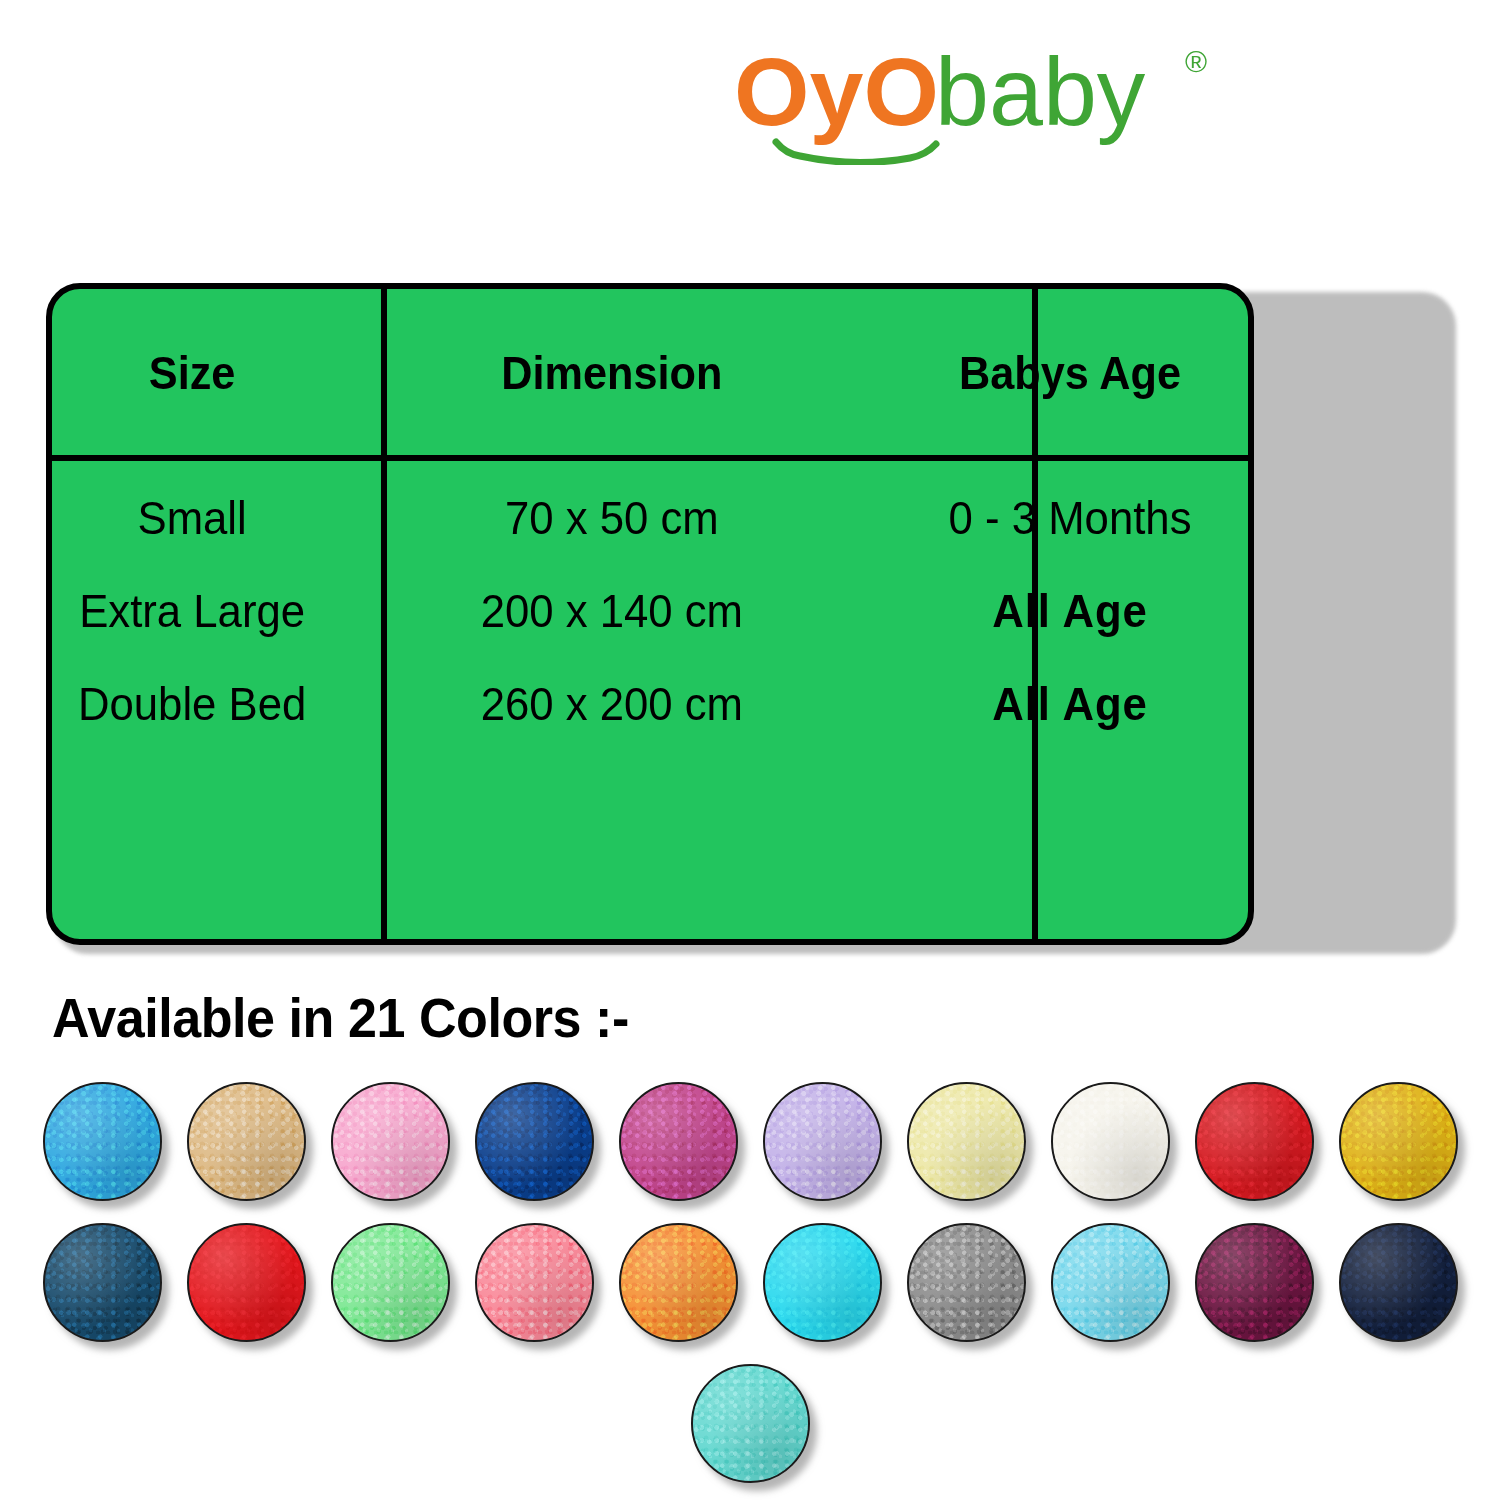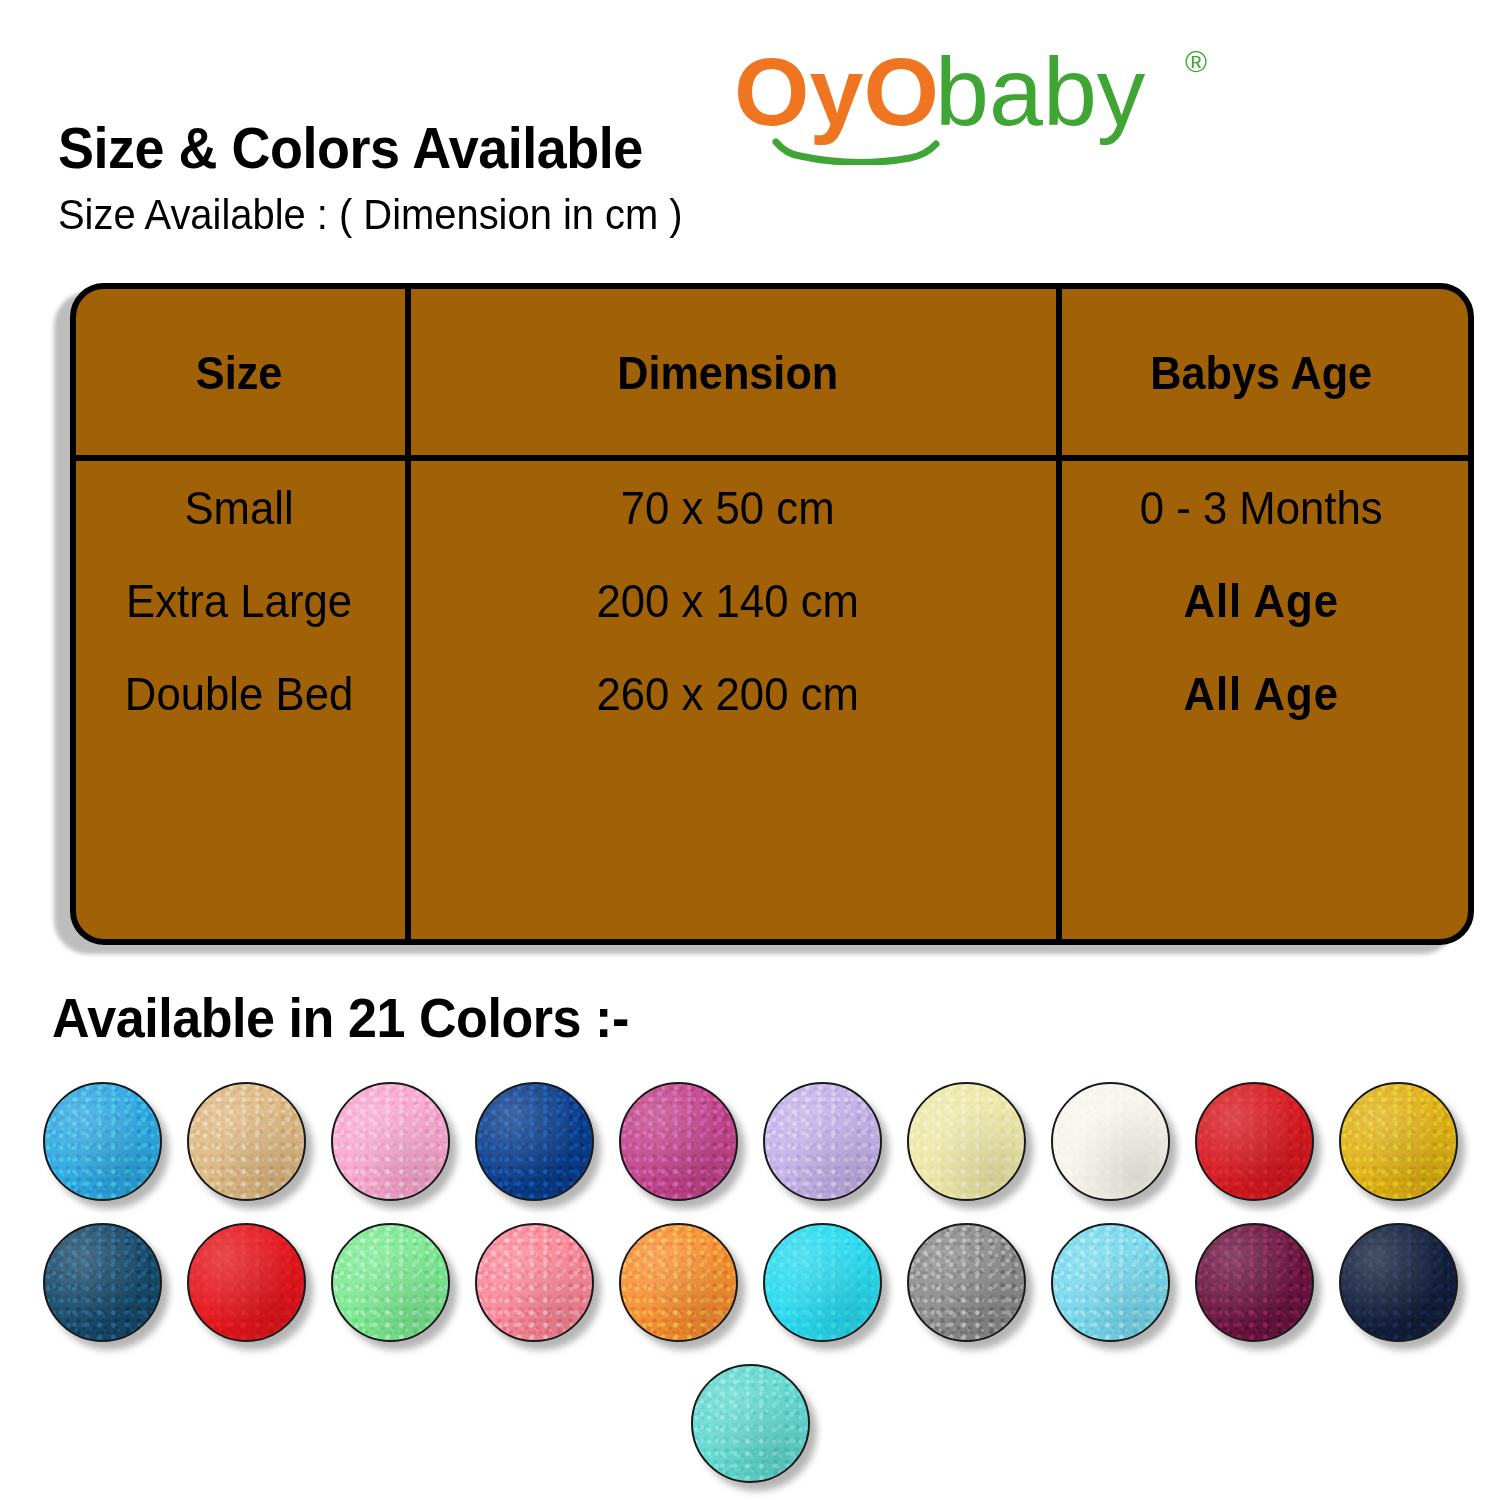--- a/index.html
+++ b/index.html
@@ -76,27 +76,26 @@
     height: 662px;
     border-radius: 34px;
     background: #a8a8a8;
     filter: blur(2px);
     opacity: 0.75;
   }
 
   #size-table {
     position: absolute;
     left: 0; top: 0;
-    width: 1404px;
+    width: 1208px;
     height: 662px;
     border: 6px solid #000000;
     border-radius: 34px;
-    background: #a16207;
+    background: #22c55e;
     overflow: hidden;
-    margin-left: 24px;
   }
 
   
   .col-divider {
     position: absolute;
     top: 0;
     width: 6px;
     height: 100%;
     background: #000000;
   }
@@ -136,20 +135,21 @@
   .cell-dim  { width: 657px; }
   .cell-age  { width: 418px; }
 
   
   #table-body {
     position: absolute;
     left: 0;
     top: 172px;
     width: 100%;
     height: 484px;
+    padding-top: 10px;
     border-radius: 6px;
   }
   .trow {
     display: flex;
     align-items: center;
     height: 93px;
   }
   .trow .td {
     display: flex;
     align-items: center;
@@ -239,24 +239,20 @@
       <text x="4" y="95" font-family="'Liberation Sans', sans-serif" font-size="97" font-weight="700" fill="#EF7521">OyO</text>
 
       <text x="205" y="95" font-family="'Liberation Sans', sans-serif" font-size="97" font-weight="400" fill="#3FA535">baby</text>
 
       <text x="455" y="42" font-family="'Liberation Sans', sans-serif" font-size="30" font-weight="400" fill="#3FA535">®</text>
 
       <path d="M 46 112 q 10 12 24 14 q 55 12 110 2 q 16 -3 26 -14" fill="none" stroke="#3FA535" stroke-width="7" stroke-linecap="round"></path>
     </svg>
   </div>
 
-  <div id="title-block">
-    <div id="page-title">Size &amp; Colors Available</div>
-    <div id="subtitle">Size Available : ( Dimension in cm )</div>
-  </div>
 </div>
 
 <div id="size-table-wrap">
   <div id="size-table-shadow"></div>
 
   <div id="size-table">
 
     <div class="col-divider" id="divider-1"></div>
     <div class="col-divider" id="divider-2"></div>
     <div id="header-rule"></div>

